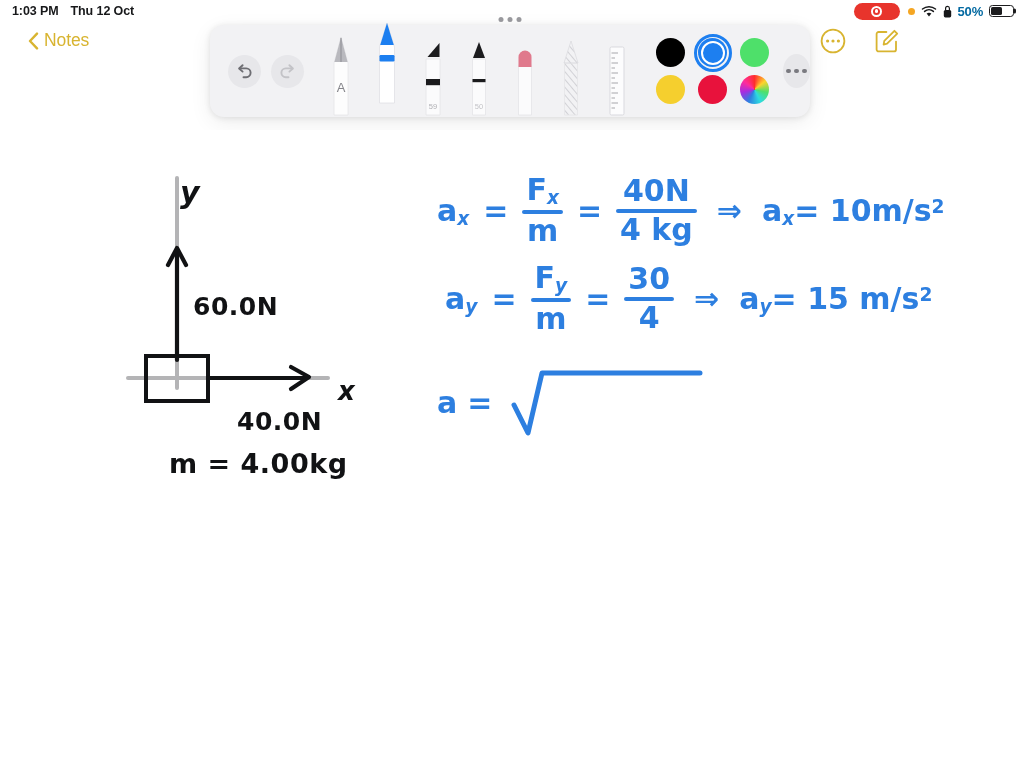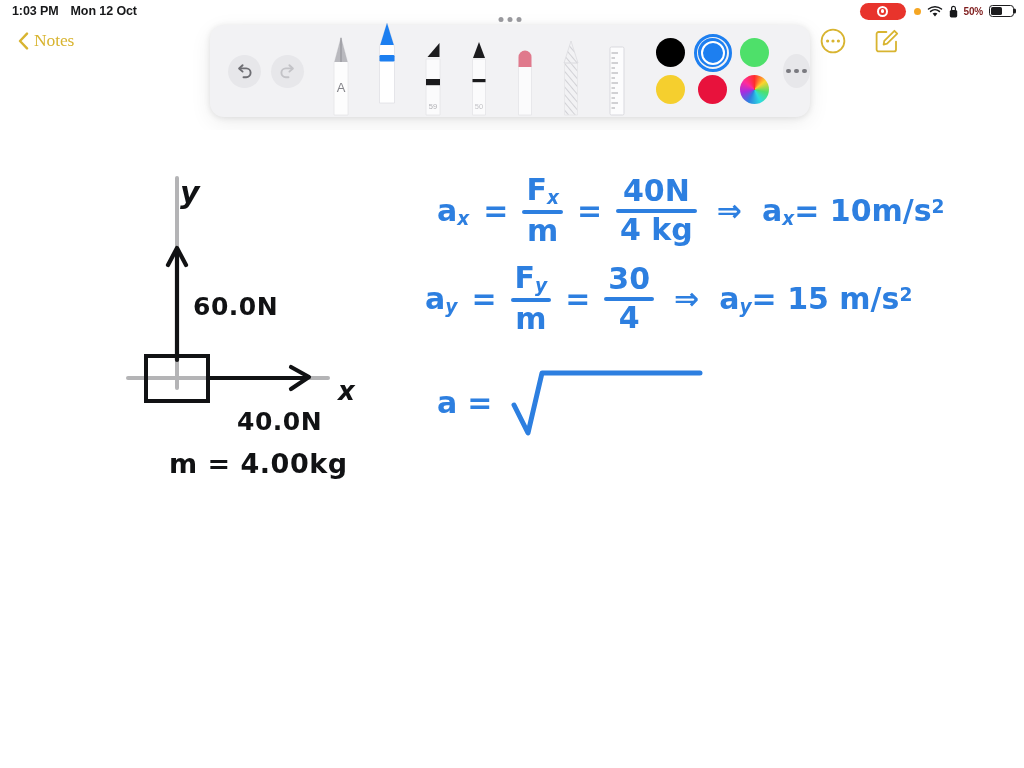--- a/index.html
+++ b/index.html
@@ -27,35 +27,35 @@
     display: flex; align-items: center; justify-content: center;
   }
   .rec-ring {
     width: 11px; height: 11px; border-radius: 50%;
     border: 2.2px solid #ffffff; display: flex; align-items: center; justify-content: center;
   }
   .rec-dot { width: 3.5px; height: 3.5px; border-radius: 50%; background: #ffffff; }
   .orange-dot { width: 7px; height: 7px; border-radius: 50%; background: #f5a623; margin-left: 2px;}
   .wifi-ico { width: 16px; height: 13px; }
   .lock-ico { width: 9px; height: 13px; }
-  .batt-pct { font-size: 10px; font-weight: bold; color: #7f1d1d; letter-spacing: -0.2px; }
+  .batt-pct { font-size: 13px; font-weight: bold; color: #0369a1; letter-spacing: -0.2px; }
   .batt {
     width: 25px; height: 12px; border: 1.4px solid #1c1c1e; border-radius: 3.4px;
     position: relative; display: flex; align-items: center; padding: 1.3px;
   }
   .batt-fill { height: 100%; width: 50%; background: #1c1c1e; border-radius: 1.6px; }
   .batt-cap {
     position: absolute; right: -3.2px; top: 50%; transform: translateY(-50%);
     width: 1.8px; height: 5px; background: #1c1c1e; border-radius: 0 1.5px 1.5px 0;
   }
 
   
   .back-nav {
-    position: absolute; top: 30px; left: 18px;
-    display: flex; align-items: center; gap: 5px; cursor: pointer; font-family: Liberation Serif, serif;
+    position: absolute; top: 30px; left: 28px;
+    display: flex; align-items: center; gap: 5px; cursor: pointer;
   }
   .chev { width: 11px; height: 18px; }
   .back-label { font-size: 17.5px; color: #d8b430; letter-spacing: -0.1px; }
 
   
   .top-actions {
     position: absolute; top: 28px; right: 16px;
     display: flex; align-items: center; gap: 28px;
   }
   .act-ico { width: 26px; height: 26px; cursor: pointer; }
@@ -121,21 +121,21 @@
   sup.s { font-size: 0.62em; vertical-align: 0.42em; }
 </style>
 </head>
 <body>
 
 <div id="app">
 
   <div class="statusbar">
     <div class="status-left">
       <span class="status-time">1:03 PM</span>
-      <span class="status-date">Mon 12 Oct</span>
+      <span class="status-date">Thu 12 Oct</span>
     </div>
     <div class="status-right">
       <div class="rec-pill">
         <div class="rec-ring">
             <div class="rec-dot"></div>
           </div>
       </div>
       <div class="orange-dot"></div>
       <svg class="wifi-ico" viewBox="0 0 16 13">
         <path d="M8 11.6 L5.6 8.6 a3.9 3.9 0 0 1 4.8 0 Z" fill="#17181a"></path>
@@ -349,21 +349,21 @@
         <span class="num">40N</span>
         <span class="bar"></span>
         <span class="den">4 kg</span>
       </span>
       <span style="margin:0 6px;">⇒</span>
       <span>
         <span>a</span><sub class="s">x</sub><span>= 10m/s</span><sup class="s">2</sup>
       </span>
     </div>
 
-    <div class="ink ink-blue hand" style="left:425px;top:133px;font-size:30px;display:flex;align-items:center;gap:14px;text-align:center;">
+    <div class="ink ink-blue hand" style="left:445px;top:133px;font-size:30px;display:flex;align-items:center;gap:14px;text-align:center;">
       <span>
         <span>a</span><sub class="s">y</sub>
       </span>
       <span>=</span>
       <span class="frac">
         <span class="num"><span>F</span><sub class="s">y</sub></span>
         <span class="bar"></span>
         <span class="den">m</span>
       </span>
       <span>=</span>

